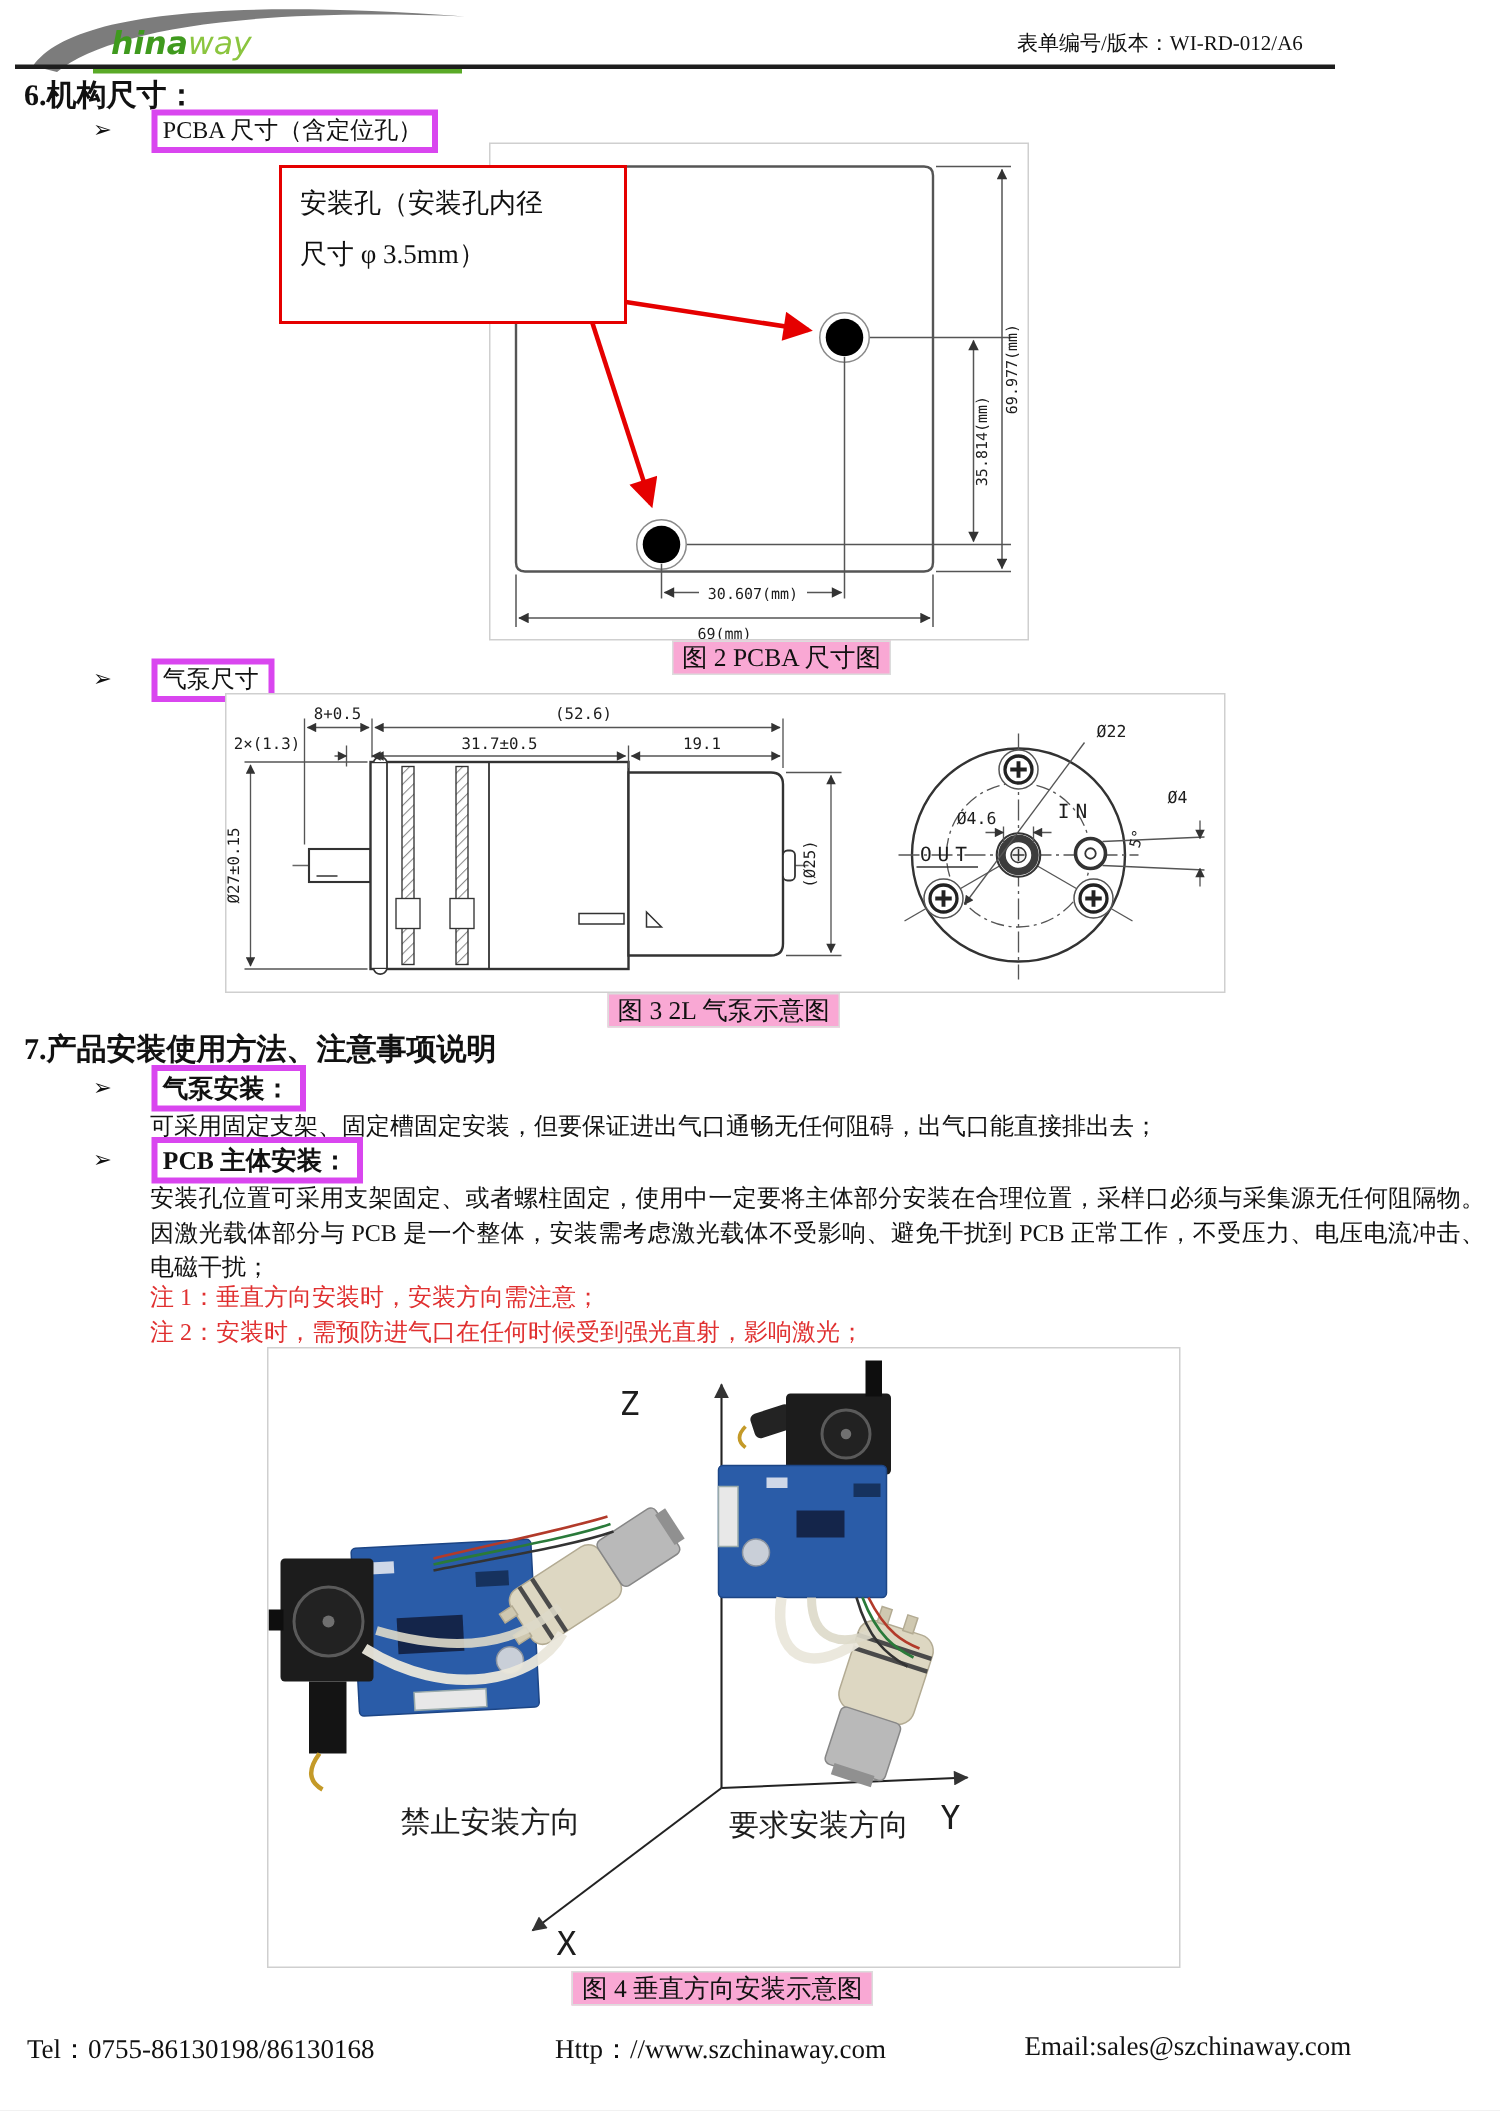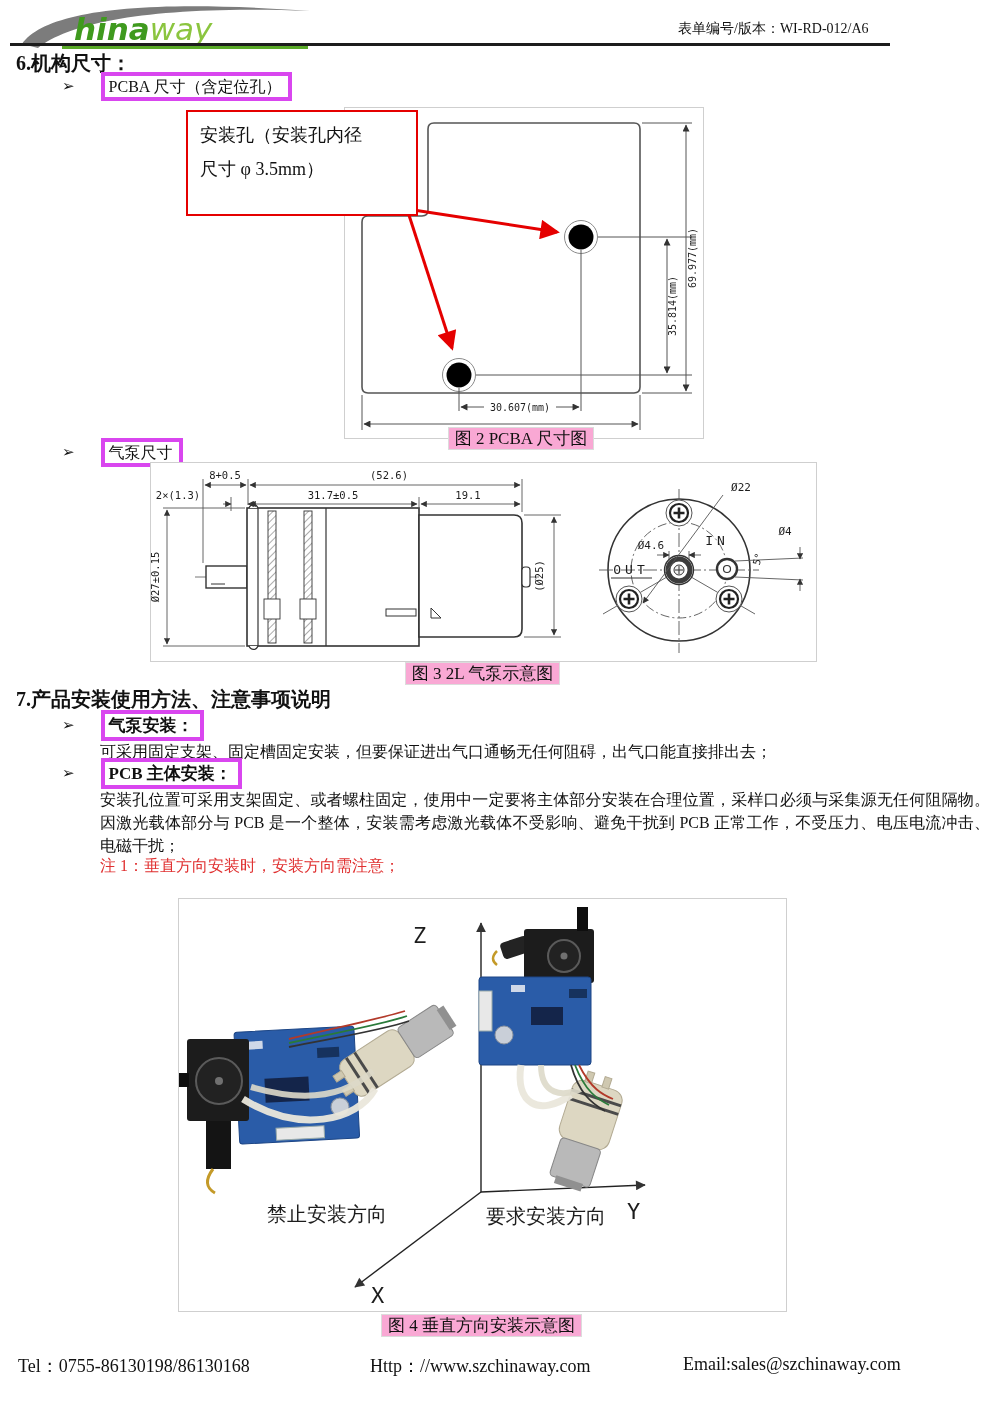--- a/index.html
+++ b/index.html
@@ -3,21 +3,21 @@
 <meta charset="utf-8">
 <style>
   html,body{margin:0;padding:0;background:#e8e8e8;}
   .page{position:relative;width:1000px;height:1407px;background:#ffffff;margin:0 auto;
         font-family:"Liberation Serif","DejaVu Serif",serif;color:#111;overflow:hidden;}
   .abs{position:absolute;}
 
   
   .logo-wrap{left:16px;top:4px;width:300px;height:46px;}
   .logo-text{position:absolute;left:58px;top:8px;font-family:"DejaVu Sans",sans-serif;
-             font-style:italic;font-size:31px;line-height:34px;white-space:nowrap;}
+             font-style:italic;font-size:21px;line-height:34px;white-space:nowrap;}
   .logo-hina{font-weight:bold;color:#3f9a1e;}
   .logo-way{font-weight:normal;color:#8bc53f;}
   .company{left:210px;top:7px;font-size:27px;font-weight:bold;letter-spacing:1px;white-space:nowrap;}
   .formno{left:678px;top:20px;font-size:14px;white-space:nowrap;}
   .hrule{left:10px;top:43px;width:880px;height:2.5px;background:#1d1d1d;}
   .grule{left:62px;top:46px;width:246px;height:2.5px;background:#5aaa28;}
 
   
   .h-sec{font-size:20px;font-weight:bold;white-space:nowrap;}
   .bullet-row{font-size:16px;white-space:nowrap;}
@@ -57,21 +57,21 @@
   <div class="abs formno">表单编号/版本：WI-RD-012/A6</div>
   <div class="abs hrule"></div>
   <div class="abs grule"></div>
 
   <div class="abs h-sec" style="left:16px;top:50px;">6.机构尺寸：</div>
 
   <div class="abs bullet-row" style="left:62px;top:77px;">
     <span class="bullet-glyph">➢</span><span class="boxed">PCBA 尺寸（含定位孔）</span>
   </div>
 
-  <div class="abs fig-frame" style="left:344px;top:95px;width:358px;height:330px;margin-top:12px;">
+  <div class="abs fig-frame" style="left:326px;top:95px;width:358px;height:330px;">
     <svg width="358" height="330" viewBox="0 0 358 330">
       <defs>
         <marker id="ma" viewBox="0 0 10 10" refX="9.2" refY="5" markerWidth="9" markerHeight="7" orient="auto-start-reverse">
           <path d="M0,0 L10,5 L0,10 z" fill="#333"></path>
         </marker>
         <marker id="mr" viewBox="0 0 10 10" refX="8.5" refY="5" markerWidth="7.5" markerHeight="6.5" orient="auto">
           <path d="M0,0 L10,5 L0,10 z" fill="#e50000"></path>
         </marker>
       </defs>
       <g>
@@ -232,20 +232,21 @@
     <span class="bullet-glyph">➢</span><span class="boxed bold-boxed">气泵安装：</span>
   </div>
   <div class="abs body-text" style="left:100px;top:740px;width:890px;">可采用固定支架、固定槽固定安装，但要保证进出气口通畅无任何阻碍，出气口能直接排出去；</div>
 
   <div class="abs bullet-row" style="left:62px;top:762px;">
     <span class="bullet-glyph">➢</span><span class="boxed bold-boxed">PCB 主体安装：</span>
   </div>
   <div class="abs body-text just" style="left:100px;top:788px;width:890px;">安装孔位置可采用支架固定、或者螺柱固定，使用中一定要将主体部分安装在合理位置，采样口必须与采集源无任何阻隔物。因激光载体部分与 PCB 是一个整体，安装需考虑激光载体不受影响、避免干扰到 PCB 正常工作，不受压力、电压电流冲击、电磁干扰；</div>
 
   <div class="abs body-text red" style="left:100px;top:854px;">注 1：垂直方向安装时，安装方向需注意；</div>
+  <div class="abs body-text red" style="left:100px;top:877px;">注 2：安装时，需预防进气口在任何时候受到强光直射，影响激光；</div>
 
   <div class="abs fig-frame" style="left:178px;top:898px;width:607px;height:412px;">
     <svg width="607" height="412" viewBox="0 0 607 412">
 
       <g stroke="#222" stroke-width="1.4" fill="none">
         <line x1="302" y1="293" x2="302" y2="24" marker-end="url(#ma)"></line>
         <line x1="302" y1="293" x2="466" y2="286" marker-end="url(#ma)"></line>
         <line x1="302" y1="293" x2="176" y2="388" marker-end="url(#ma)"></line>
       </g>
       <text x="234" y="44" font-size="22" font-family="DejaVu Sans, sans-serif">Z</text>

